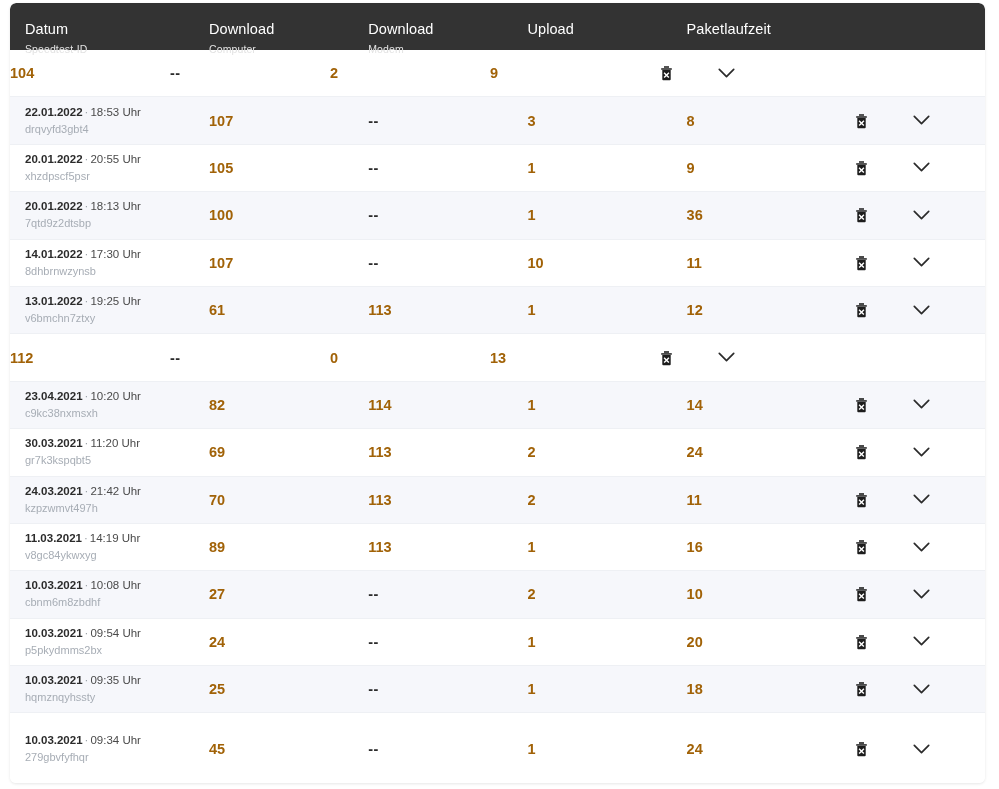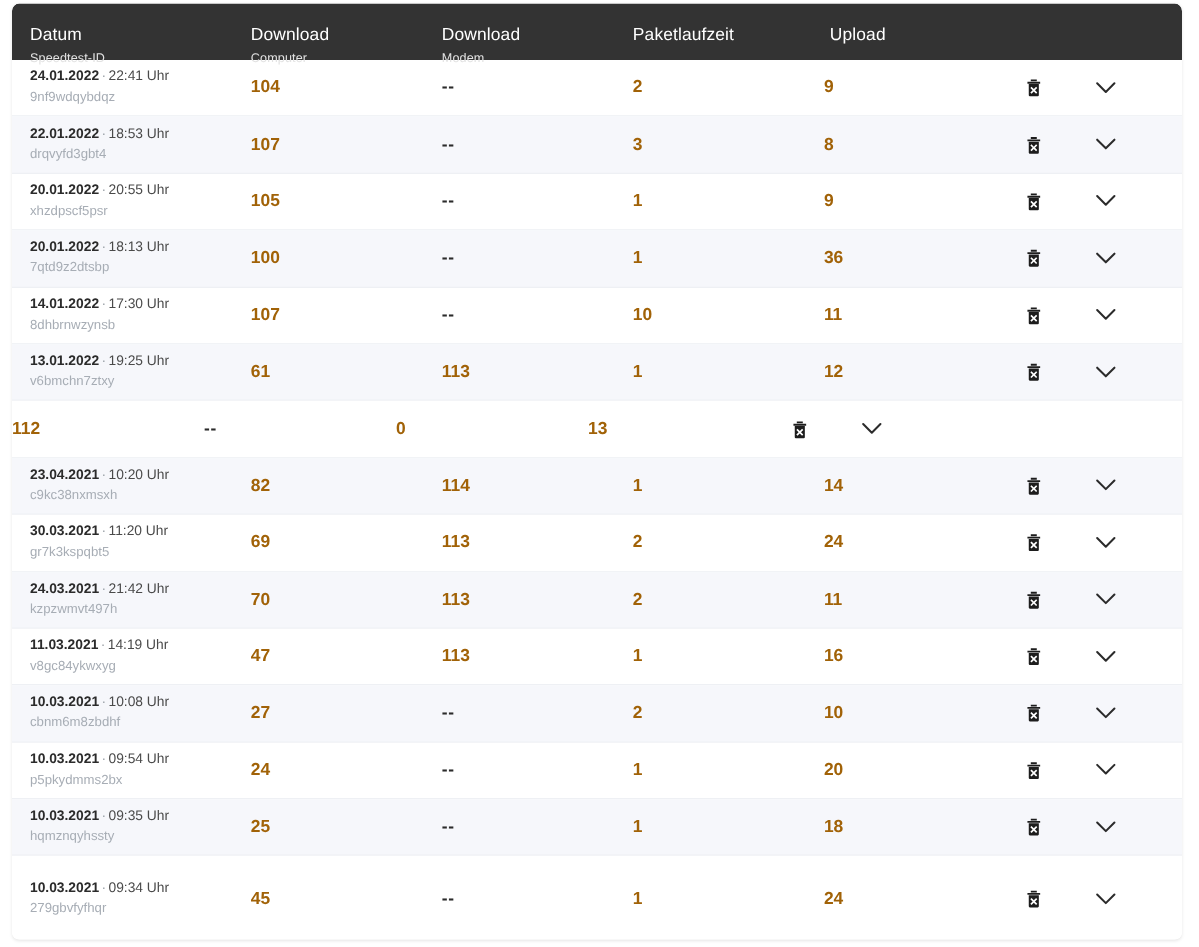--- a/index.html
+++ b/index.html
@@ -174,38 +174,34 @@
         <span class="th-sub">Speedtest-ID</span>
       </div>
       <div class="th c-dlcomp">
         <span class="th-main">Download</span>
         <span class="th-sub">Computer</span>
       </div>
       <div class="th c-dlmod">
         <span class="th-main">Download</span>
         <span class="th-sub">Modem</span>
       </div>
+      <div class="th c-upload">
+        <span class="th-main">Upload</span>
+        <span class="th-sub"></span>
+      </div>
       <div class="th c-packet">
         <span class="th-main">Paketlaufzeit</span>
-        <span class="th-sub"></span>
-      </div>
-      <div class="th c-upload">
-        <span class="th-main">Upload</span>
         <span class="th-sub"></span>
       </div>
       <div class="th c-del"></div>
       <div class="th c-exp"></div>
     </div>
 
     <div class="tbody" id="tbody">
         <div class="row">
-          <div class="cell cell-date c-date">
-            <div class="date-line"><span class="date-day">24.01.2022</span><span class="date-sep">·</span><span class="date-time">22:41</span><span class="date-time">&nbsp;</span><span class="date-time">Uhr</span></div>
-            <div class="date-id">9nf9wdqybdqz</div>
-          </div>
           <div class="cell c-dlcomp">
             <span class="num">104</span>
           </div>
           <div class="cell c-dlmod">
             <span class="num empty">--</span>
           </div>
           <div class="cell c-upload">
             <span class="num">2</span>
           </div>
           <div class="cell c-packet">
@@ -539,21 +535,21 @@
               </svg>
             </button>
           </div>
         </div>
         <div class="row">
           <div class="cell cell-date c-date">
             <div class="date-line"><span class="date-day">11.03.2021</span><span class="date-sep">·</span><span class="date-time">14:19</span><span class="date-time">&nbsp;</span><span class="date-time">Uhr</span></div>
             <div class="date-id">v8gc84ykwxyg</div>
           </div>
           <div class="cell c-dlcomp">
-            <span class="num">47</span>
+            <span class="num">89</span>
           </div>
           <div class="cell c-dlmod">
             <span class="num">113</span>
           </div>
           <div class="cell c-upload">
             <span class="num">1</span>
           </div>
           <div class="cell c-packet">
             <span class="num">16</span>
           </div>

